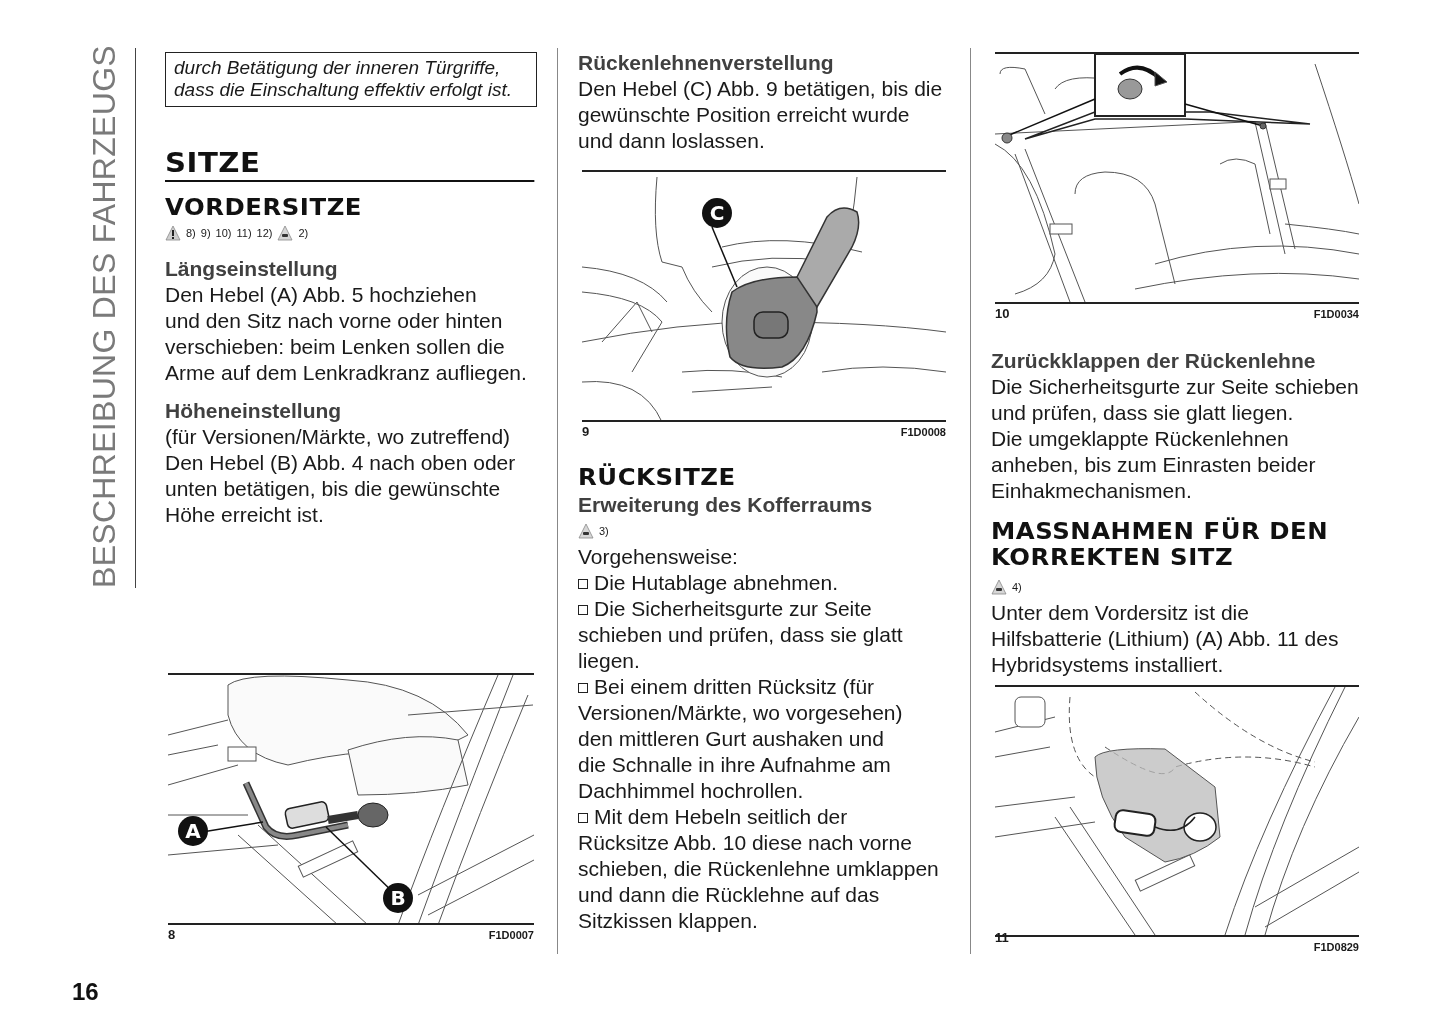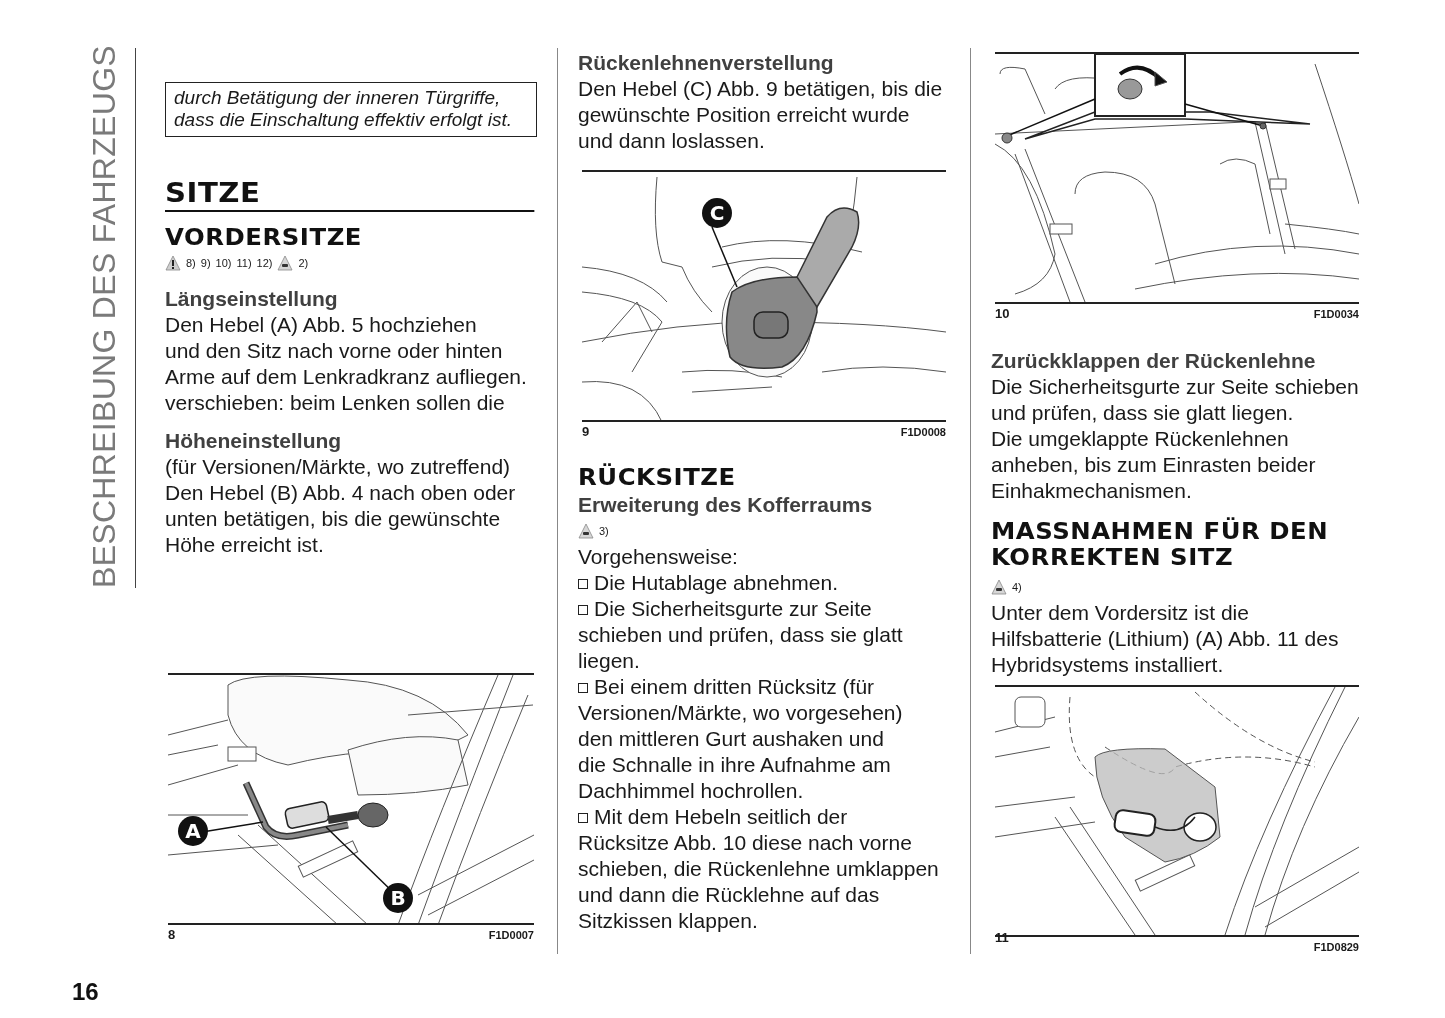--- a/index.html
+++ b/index.html
@@ -9,21 +9,21 @@
 
   
   .chapter { position:absolute; left:84px; top:48px; width:40px; height:540px; }
   .chapter-text { position:absolute; left:0; top:540px; transform-origin:0 0; transform:rotate(-90deg);
                   white-space:nowrap; font-size:32px; color:#7a7a7a; letter-spacing:0.3px; line-height:40px; width:540px; }
   .chapter-rule { position:absolute; left:135px; top:48px; width:1px; height:540px; background:#444; }
 
   .page-number { left:72px; top:978px; font-size:24px; font-weight:900; color:#111; }
 
   .col { position:absolute; }
-  .col1 { left:165px; top:52px; width:372px;margin-top:30px; }
+  .col1 { left:165px; top:52px; width:372px; }
   .col2 { left:578px; top:48px; width:370px; }
 
   .col-sep { position:absolute; width:1px; background:#888; }
 
   .note-box { border:1.5px solid #222; padding:4px 8px 5px 8px; font-style:italic; font-size:19px; line-height:22px; }
 
   .h1 { font-family:"DejaVu Sans", sans-serif; font-weight:900; font-size:27px; letter-spacing:0.5px;
         color:#111; border-bottom:2px solid #111; padding-bottom:2px; margin-top:46px; transform:scaleX(1.08); transform-origin:left; }
   .h2 { font-family:"DejaVu Sans", sans-serif; font-weight:900; font-size:23px; letter-spacing:0.5px; color:#111; margin-top:8px; line-height:26px; transform:scaleX(1.06); transform-origin:left;}
   .h3 { font-weight:bold; font-size:21px; line-height:26px; color:#404040; }
@@ -77,22 +77,22 @@
       <polygon points="8,1 15,15 1,15" fill="#d6d6d6" stroke="#888" stroke-width="0.8"></polygon>
       <rect x="5" y="9" width="6" height="3" rx="1" fill="#333"></rect>
     </svg>
     <span>2)</span>
   </div>
 
   <div style="margin-top:12px;">
     <div class="h3">Längseinstellung</div>
     <div class="p">Den Hebel (A) Abb. 5 hochziehen</div>
     <div class="p">und den Sitz nach vorne oder hinten</div>
+    <div class="p">verschieben: beim Lenken sollen die</div>
     <div class="p">Arme auf dem Lenkradkranz aufliegen.</div>
-    <div class="p">verschieben: beim Lenken sollen die</div>
   </div>
 
   <div style="margin-top:12px;">
     <div class="h3">Höheneinstellung</div>
     <div class="p">(für Versionen/Märkte, wo zutreffend)</div>
     <div class="p">Den Hebel (B) Abb. 4 nach oben oder</div>
     <div class="p">unten betätigen, bis die gewünschte</div>
     <div class="p">Höhe erreicht ist.</div>
   </div>
 

